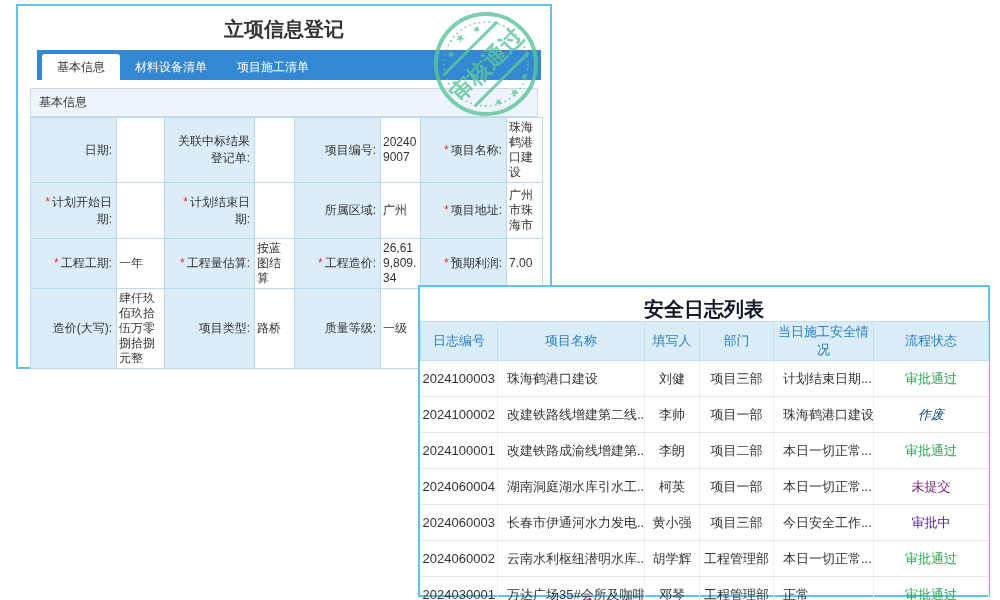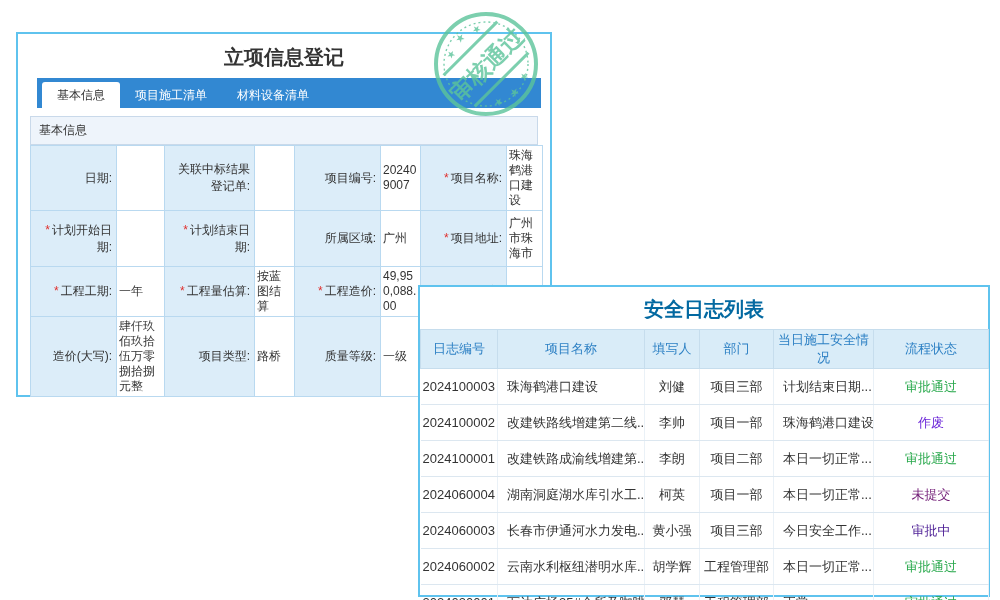--- a/index.html
+++ b/index.html
@@ -1,57 +1,57 @@
 <!DOCTYPE html>
 <html><head>
 <meta charset="utf-8">
 <style>
   html,body{margin:0;padding:0;background:#fff;width:1000px;height:600px;
     font-family:"Liberation Sans","DejaVu Sans",sans-serif;position:relative;overflow:hidden;}
 
   
   .panel1{position:absolute;left:16px;top:4px;width:536px;height:365px;
-    background:#fff;border:2px solid #5fc3ee;box-sizing:border-box;z-index:1;margin-top:28px;}
+    background:#fff;border:2px solid #5fc3ee;box-sizing:border-box;z-index:1;}
   .p1-title{height:40px;line-height:46px;text-align:center;font-size:20px;
     font-weight:bold;color:#333;}
   .tabbar{margin:4px 9px 0 19px;height:30px;background:#3288d2;display:flex;align-items:flex-end;}
   .tab{height:26px;line-height:26px;padding:0 15px;font-size:12px;color:#fff;cursor:pointer;}
   .tab.active{background:#fff;color:#333;border-radius:3px 3px 0 0;margin-left:5px;}
   .section-hd{margin:8px 12px 0 12px;border:1px solid #c9d9ea;background:#eef4fb;
     padding:5px 8px;font-size:12px;color:#333;}
   table.form{margin:0 12px;border-collapse:collapse;table-layout:fixed;width:512px;}
   table.form td{border:1px solid #b9d9f0;font-size:12px;color:#333;vertical-align:middle;box-sizing:border-box;}
   td.flabel{background:#dcedf9;text-align:right;padding:2px 4px;}
   td.fvalue{background:#fff;text-align:left;padding:2px 2px;word-break:break-all;line-height:15px;}
   .req{color:#e0302d;margin-right:2px;}
 
   
   .stamp{position:absolute;left:426px;top:4px;width:120px;height:120px;z-index:3;pointer-events:none;}
 
   
   .panel2{position:absolute;left:418px;top:285px;width:572px;height:312px;
     background:#fff;border:2px solid #5fc3ee;box-sizing:border-box;z-index:10;}
-  .p2-title{height:42px;line-height:44px;text-align:center;font-size:20px;font-weight:bold;color:#0369a1;}
+  .p2-title{height:34px;line-height:44px;text-align:center;font-size:20px;font-weight:bold;color:#0f172a;}
   table.log{border-collapse:collapse;table-layout:fixed;width:568px;}
   table.log th{background:#d9ecf8;color:#2d80c4;font-size:13px;font-weight:normal;
     height:30px;border:1px solid #c6dded;text-align:center;}
   table.log td{height:33px;border-bottom:1px solid #dce7f0;border-right:1px solid #eaf1f7;
     font-size:13px;color:#333;text-align:center;overflow:hidden;white-space:nowrap;}
   table.log td.al{text-align:left;padding-left:9px;}
   .lnk{color:#2e9af0;cursor:pointer;}
 </style>
 </head>
 <body>
 
 <div class="panel1">
   <div class="p1-title">立项信息登记</div>
   <div class="tabbar" id="tabbar">
       <div class="tab active">基本信息</div>
+      <div class="tab">材料设备清单</div>
       <div class="tab">项目施工清单</div>
-      <div class="tab">材料设备清单</div>
     </div>
   <div class="section-hd">基本信息</div>
   <table class="form">
     <colgroup>
       <col style="width:86px">
         <col style="width:48px">
       <col style="width:90px">
         <col style="width:40px">
       <col style="width:86px">
         <col style="width:40px">
@@ -78,21 +78,21 @@
           <td class="fvalue">广州</td>
           <td class="flabel"><span class="req">*</span>项目地址:</td>
           <td class="fvalue">广州市珠海市</td>
         </tr>
         <tr style="height: 50px;">
           <td class="flabel"><span class="req">*</span>工程工期:</td>
           <td class="fvalue">一年</td>
           <td class="flabel"><span class="req">*</span>工程量估算:</td>
           <td class="fvalue">按蓝图结算</td>
           <td class="flabel"><span class="req">*</span>工程造价:</td>
-          <td class="fvalue">49,950,088.00</td>
+          <td class="fvalue">26,619,809.34</td>
           <td class="flabel"><span class="req">*</span>预期利润:</td>
           <td class="fvalue">7.00</td>
         </tr>
         <tr style="height: 78px;">
           <td class="flabel">造价(大写):</td>
           <td class="fvalue">肆仟玖佰玖拾伍万零捌拾捌元整</td>
           <td class="flabel">项目类型:</td>
           <td class="fvalue">路桥</td>
           <td class="flabel">质量等级:</td>
           <td class="fvalue">一级</td>
@@ -150,21 +150,21 @@
           <td>项目三部</td>
           <td class="al">计划结束日期...</td>
           <td style="color: rgb(39, 168, 75);">审批通过</td>
         </tr>
         <tr>
           <td class="lnk">2024100002</td>
           <td class="lnk al">改建铁路线增建第二线...</td>
           <td class="lnk">李帅</td>
           <td>项目一部</td>
           <td class="al">珠海鹤港口建设</td>
-          <td style="color: #6d28d9;">作废</td>
+          <td style="color: #0c4a6e; font-style: italic;">作废</td>
         </tr>
         <tr>
           <td class="lnk">2024100001</td>
           <td class="lnk al">改建铁路成渝线增建第...</td>
           <td class="lnk">李朗</td>
           <td>项目二部</td>
           <td class="al">本日一切正常...</td>
           <td style="color: rgb(39, 168, 75);">审批通过</td>
         </tr>
         <tr>

